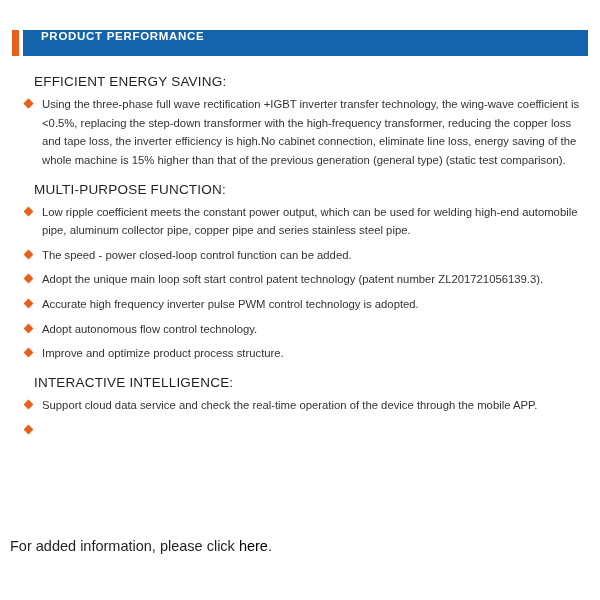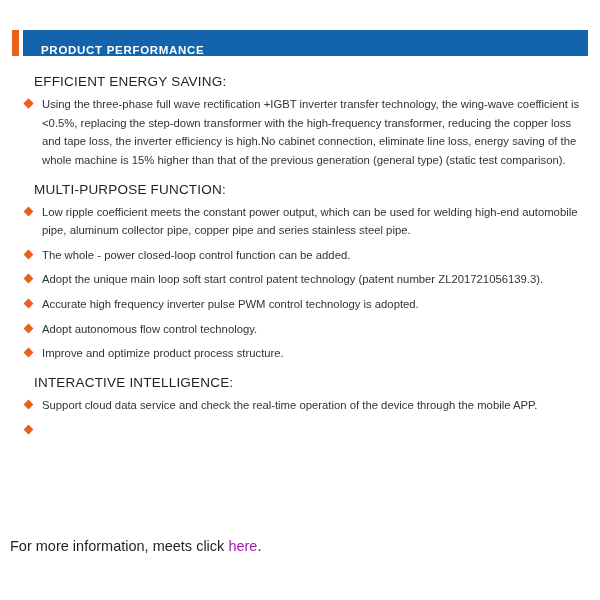--- a/index.html
+++ b/index.html
@@ -38,21 +38,21 @@
   }
   .banner-gap {
     width: 4px;
     background: #ffffff;
     flex: 0 0 auto;
   }
   .banner-bar {
     flex: 1 1 auto;
     background: #1464ad;
     display: flex;
-    align-items: flex-end;
+    align-items: flex-start;
   }
   .banner-title {
     color: #ffffff;
     font-size: 11.5px;
     font-weight: bold;
     letter-spacing: 0.7px;
     padding-left: 18px;
   }
 
   
@@ -98,21 +98,21 @@
   
   .footer {
     position: absolute;
     left: 10px;
     top: 538px;
     width: 580px;
     font-size: 14.5px;
     color: #231f20;
   }
   .footer a {
-    color: #a21caf;
+    color: #000000;
     text-decoration: none;
   }
 </style>
 </head>
 <body>
 
 <div class="page">
 
   <div class="banner">
     <div class="banner-accent"></div>
@@ -139,21 +139,21 @@
 
     <div class="section">
       <div class="sec-title">MULTI-PURPOSE FUNCTION:</div>
       <ul class="bullets">
         <li class="bullet">
           <span class="diamond"></span>
           <span>Low ripple coefficient meets the constant power output, which can be used for welding high-end automobile pipe, aluminum collector pipe, copper pipe and series stainless steel pipe.</span>
         </li>
         <li class="bullet">
           <span class="diamond"></span>
-          <span>The whole - power closed-loop control function can be added.</span>
+          <span>The speed - power closed-loop control function can be added.</span>
         </li>
       </ul>
     </div>
 
     <div class="section">
       <ul class="bullets">
         <li class="bullet">
           <span class="diamond"></span>
           <span>Adopt the unique main loop soft start control patent technology (patent number ZL201721056139.3).</span>
         </li>
@@ -181,16 +181,16 @@
         </li>
         <li class="bullet">
           <span class="diamond"></span>
         </li>
       </ul>
     </div>
 
   </div>
 
   <div class="footer">
-    <span>For more information, meets click </span><a href="#">here</a><span>.</span>
+    <span>For added information, please click </span><a href="#">here</a><span>.</span>
   </div>
 
 </div>
 
 </body></html>

